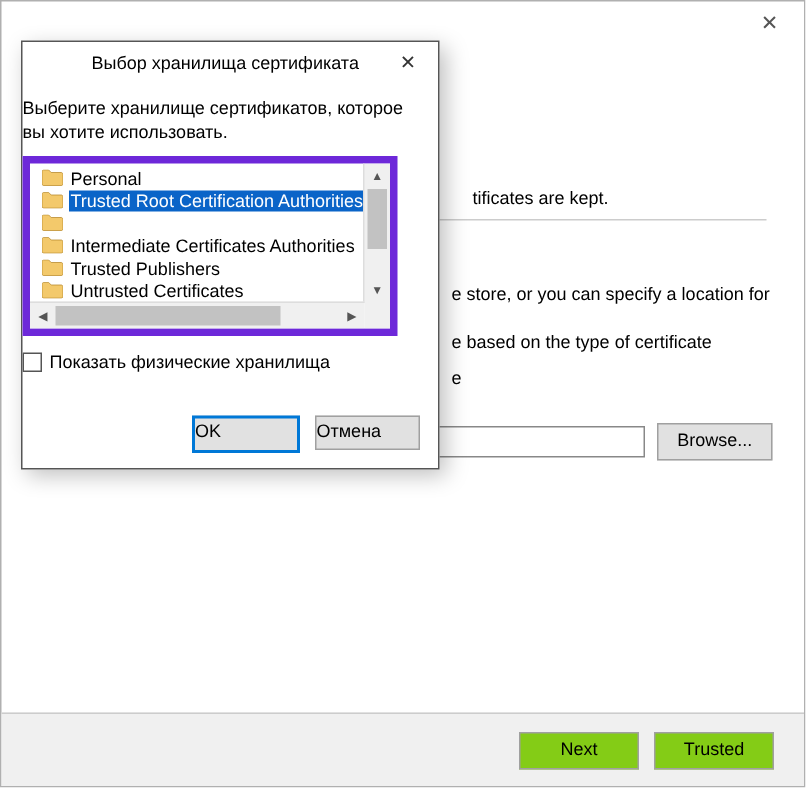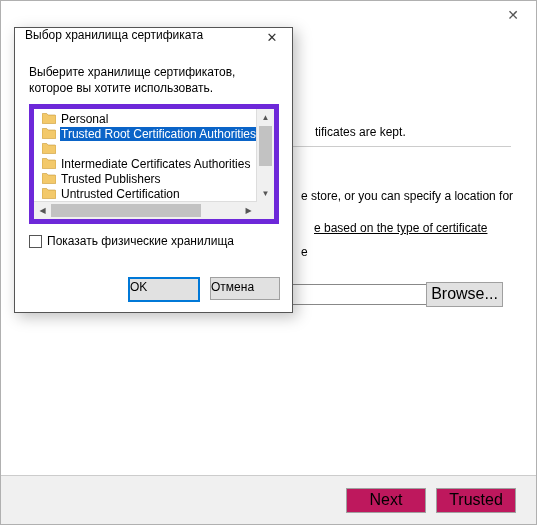--- a/index.html
+++ b/index.html
@@ -44,42 +44,42 @@
   }
   .store-row {
     position: absolute;
     left: 113px; top: 283px;
     width: 314px; height: 19px;
     border: 1px solid #888;
     background: #fff;
   }
   .browse-btn {
     position: absolute;
-    left: 425px; top: 281px;
+    left: 437px; top: 281px;
     width: 75px; height: 23px;
     border: 1px solid #a0a0a0;
     background: #e1e1e1;
-    font-size: 16px;
+    font-size: 12px;
     text-align: center;
     line-height: 21px;
   }
   .bottom-bar {
     position: absolute;
     left: 0; right: 0; bottom: 0;
     height: 48px;
     border-top: 1px solid #cccccc;
     background: #f0f0f0;
   }
   .bottom-bar .btn {
     position: absolute;
     top: 12px;
     width: 78px; height: 23px;
     border: 1px solid #a0a0a0;
-    background: #be185d;
-    font-size: 16px;
+    background: #84cc16;
+    font-size: 12px;
     text-align: center;
     line-height: 21px;
     margin-left: 40px;
   }
   .btn-next { right: 110px; border: 1px solid #0078d7; }
   .btn-cancel { right: 20px; }
   .text-frag {
     position: absolute;
     white-space: nowrap;
   }
@@ -91,34 +91,36 @@
     width: 277px;
     height: 284px;
     border: 1px solid #555;
     background: #fff;
     box-shadow: 4px 4px 14px rgba(0,0,0,0.25);
     display: flex;
     flex-direction: column;
   }
   .dlg-title {
     display: flex;
+    align-items: center;
     height: 28px;
     padding: 0 6px 0 10px;
     font-size: 12px;
+    margin-left: 36px;
   }
   .dlg-title .spacer { flex: 1; }
   .dlg-close {
     width: 28px; height: 20px;
     text-align: center;
     line-height: 20px;
     font-size: 13px;
     color: #333;
   }
   .dlg-body {
-    padding: 8px 12px 10px 14px;
+    padding: 8px 12px 10px 0;
     flex: 1;
     display: flex;
     flex-direction: column;
   }
   .dlg-instr {
     margin-bottom: 8px;
     line-height: 16px;
   }
   .tree-wrap {
     border: 5px solid #6d28d9;
@@ -241,21 +243,21 @@
 <body>
 
 <div class="viewport">
 
   <div class="main-window">
     <div class="main-close">✕</div>
 
     <span class="text-frag" style="left:314px; top:124px;">tificates are kept.</span>
     <div class="hr"></div>
     <span class="text-frag" style="left:300px; top:188px;">e store, or you can specify a location for</span>
-    <span class="text-frag" style="left:313px; top:220px;text-decoration:underline;">e based on the type of certificate</span>
+    <span class="text-frag" style="left:300px; top:220px;">e based on the type of certificate</span>
     <span class="text-frag" style="left:300px; top:244px;">e</span>
 
     <div class="store-row"></div>
     <div class="browse-btn">Browse...</div>
 
     <div class="bottom-bar">
       <div class="btn btn-next">Next</div>
       <div class="btn btn-cancel">Trusted</div>
     </div>
   </div>
@@ -297,21 +299,21 @@
             <div class="tree-item">
               <svg class="folder" viewBox="0 0 16 12">
                 <path d="M0 1.5 C0 .7 .6 0 1.4 0 H5 L7 2 H14.6 C15.4 2 16 2.7 16 3.5 V10.5 C16 11.3 15.4 12 14.6 12 H1.4 C.6 12 0 11.3 0 10.5 Z" fill="#f3c96b" stroke="#b88a2c" stroke-width="0.6"></path>
               </svg>
               <span class="label">Trusted Publishers</span>
             </div>
             <div class="tree-item">
               <svg class="folder" viewBox="0 0 16 12">
                 <path d="M0 1.5 C0 .7 .6 0 1.4 0 H5 L7 2 H14.6 C15.4 2 16 2.7 16 3.5 V10.5 C16 11.3 15.4 12 14.6 12 H1.4 C.6 12 0 11.3 0 10.5 Z" fill="#f3c96b" stroke="#b88a2c" stroke-width="0.6"></path>
               </svg>
-              <span class="label">Untrusted Certification</span>
+              <span class="label">Untrusted Certificates</span>
             </div>
           </div>
         <div class="vscroll">
           <div class="arrow up">▲</div>
           <div class="thumb"></div>
           <div class="arrow down">▼</div>
         </div>
         <div class="hscroll">
           <div class="arrow left">◀</div>
           <div class="thumb"></div>

